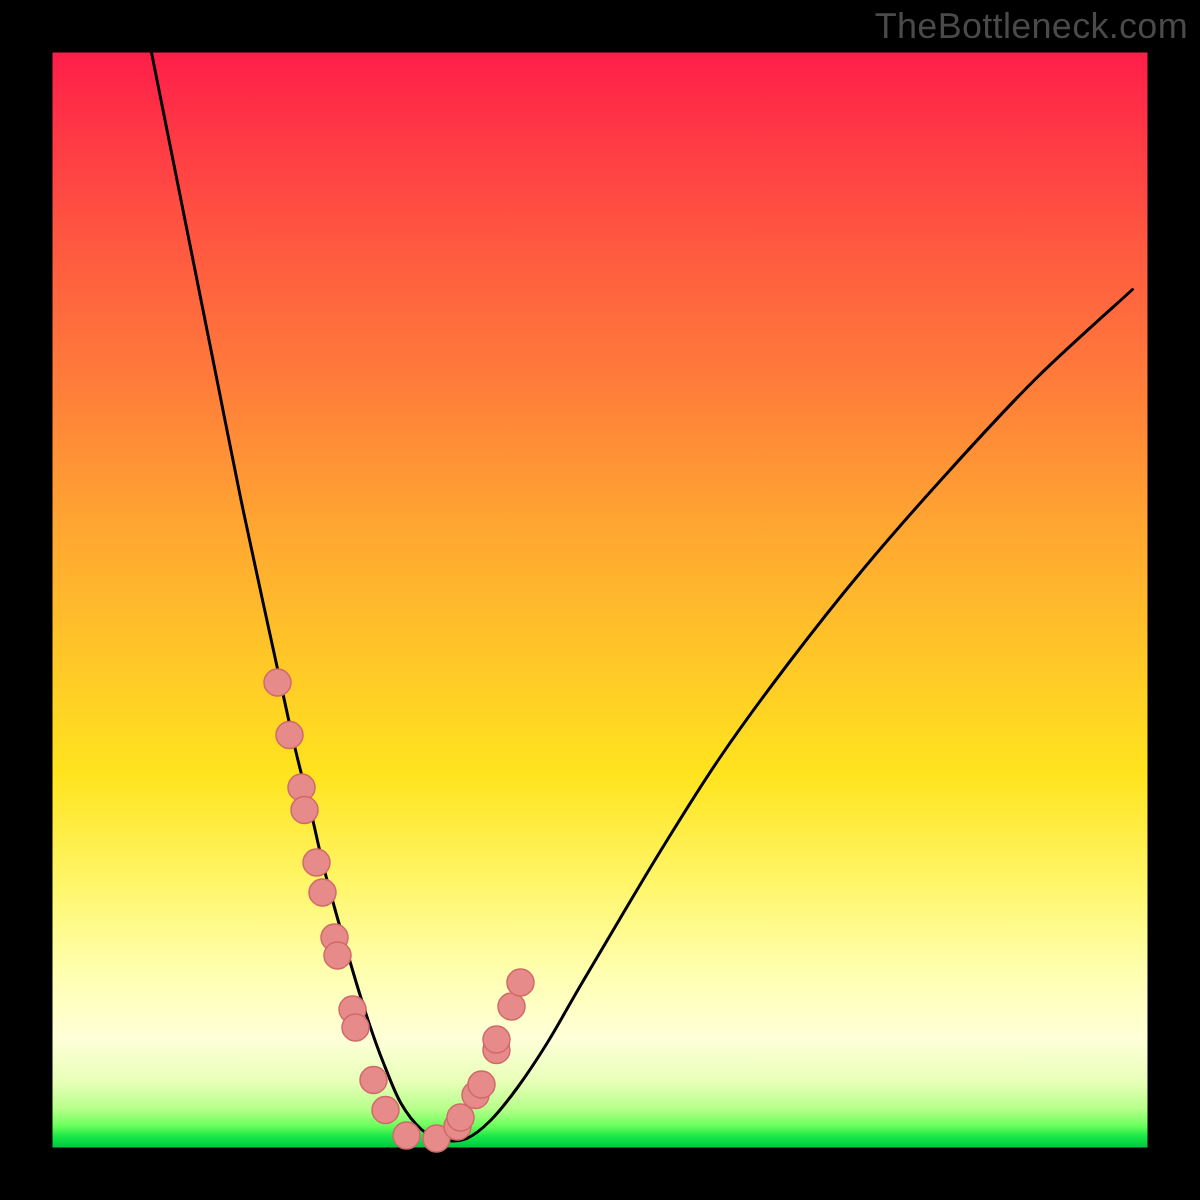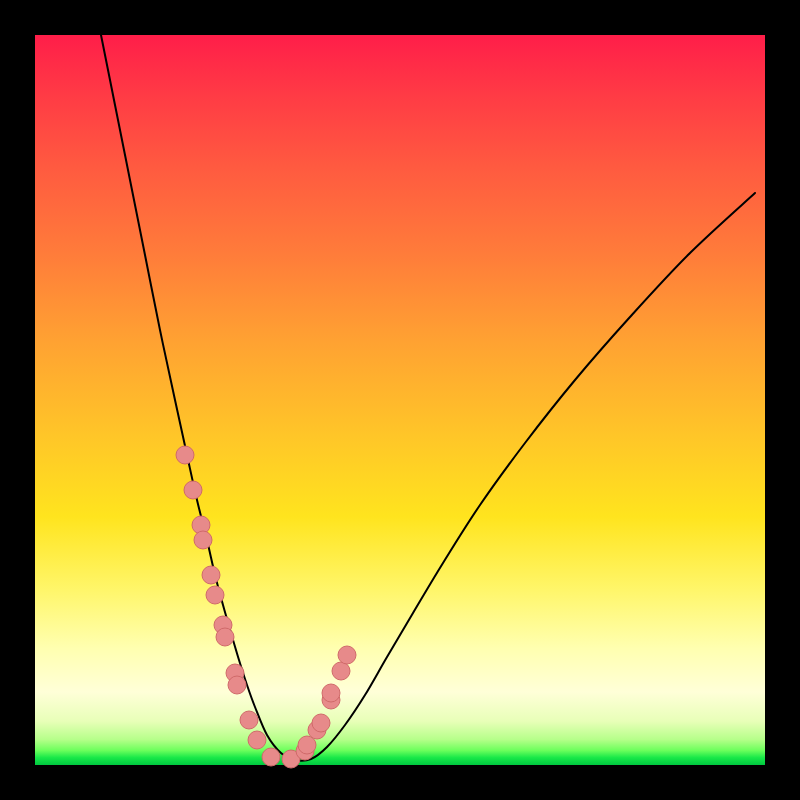--- a/index.html
+++ b/index.html
@@ -61,20 +61,21 @@
     left: 0;
     width: 730px;
     height: 730px;
     overflow: visible;
   }
 </style>
 </head>
 <body>
 
 <div class="frame">
+  <div class="watermark">TheBottleneck.com</div>
 
   <div class="plot-area">
     <svg class="curve" viewBox="0 0 730 730" preserveAspectRatio="none">
       <path id="curve-path" fill="none" d="M 66 0 C 68.33333333333333 11.666666666666666, 75.16666666666667 45.83333333333333, 80 70 C 84.83333333333333 94.16666666666667, 90 120, 95 145 C 100 170, 105 195, 110 220 C 115 245, 120 270.8333333333333, 125 295 C 130 319.1666666666667, 135.5 344.1666666666667, 140 365 C 144.5 385.8333333333333, 148.33333333333334 403.3333333333333, 152 420 C 155.66666666666666 436.6666666666667, 158.66666666666666 450.8333333333333, 162 465 C 165.33333333333334 479.1666666666667, 169 492.5, 172 505 C 175 517.5, 177.33333333333334 529.1666666666666, 180 540 C 182.66666666666666 550.8333333333334, 185.33333333333334 560.3333333333334, 188 570 C 190.66666666666666 579.6666666666666, 193.33333333333334 588.8333333333334, 196 598 C 198.66666666666666 607.1666666666666, 201.33333333333334 616.3333333333334, 204 625 C 206.66666666666666 633.6666666666666, 209.33333333333334 642.1666666666666, 212 650 C 214.66666666666666 657.8333333333334, 216.66666666666666 663.6666666666666, 220 672 C 223.33333333333334 680.3333333333334, 227.66666666666666 692.3333333333334, 232 700 C 236.33333333333334 707.6666666666666, 241.33333333333334 713.8333333333334, 246 718 C 250.66666666666666 722.1666666666666, 255 724, 260 725 C 265 726, 270.6666666666667 726.1666666666666, 276 724 C 281.3333333333333 721.8333333333334, 286.3333333333333 717.6666666666666, 292 712 C 297.6666666666667 706.3333333333334, 303.6666666666667 698.6666666666666, 310 690 C 316.3333333333333 681.3333333333334, 323 671.3333333333334, 330 660 C 337 648.6666666666666, 344 635.6666666666666, 352 622 C 360 608.3333333333334, 368.6666666666667 593.6666666666666, 378 578 C 387.3333333333333 562.3333333333334, 396.8333333333333 546, 408 528 C 419.1666666666667 510, 431.3333333333333 490, 445 470 C 458.6666666666667 450, 474.1666666666667 428.8333333333333, 490 408 C 505.8333333333333 387.1666666666667, 522.5 366, 540 345 C 557.5 324, 575.8333333333334 303.1666666666667, 595 282 C 614.1666666666666 260.8333333333333, 634.1666666666666 238.66666666666666, 655 218 C 675.8333333333334 197.33333333333334, 709.1666666666666 168, 720 158" stroke="#000000" stroke-width="2" stroke-linecap="round" stroke-linejoin="round"></path>
       <g id="markers-group">
           <circle cx="150" cy="420" r="9" fill="#e78a8a" stroke="#d06a6a" stroke-width="1"></circle>
           <circle cx="158" cy="455" r="9" fill="#e78a8a" stroke="#d06a6a" stroke-width="1"></circle>
           <circle cx="166" cy="490" r="9" fill="#e78a8a" stroke="#d06a6a" stroke-width="1"></circle>
           <circle cx="168" cy="505" r="9" fill="#e78a8a" stroke="#d06a6a" stroke-width="1"></circle>
           <circle cx="176" cy="540" r="9" fill="#e78a8a" stroke="#d06a6a" stroke-width="1"></circle>

